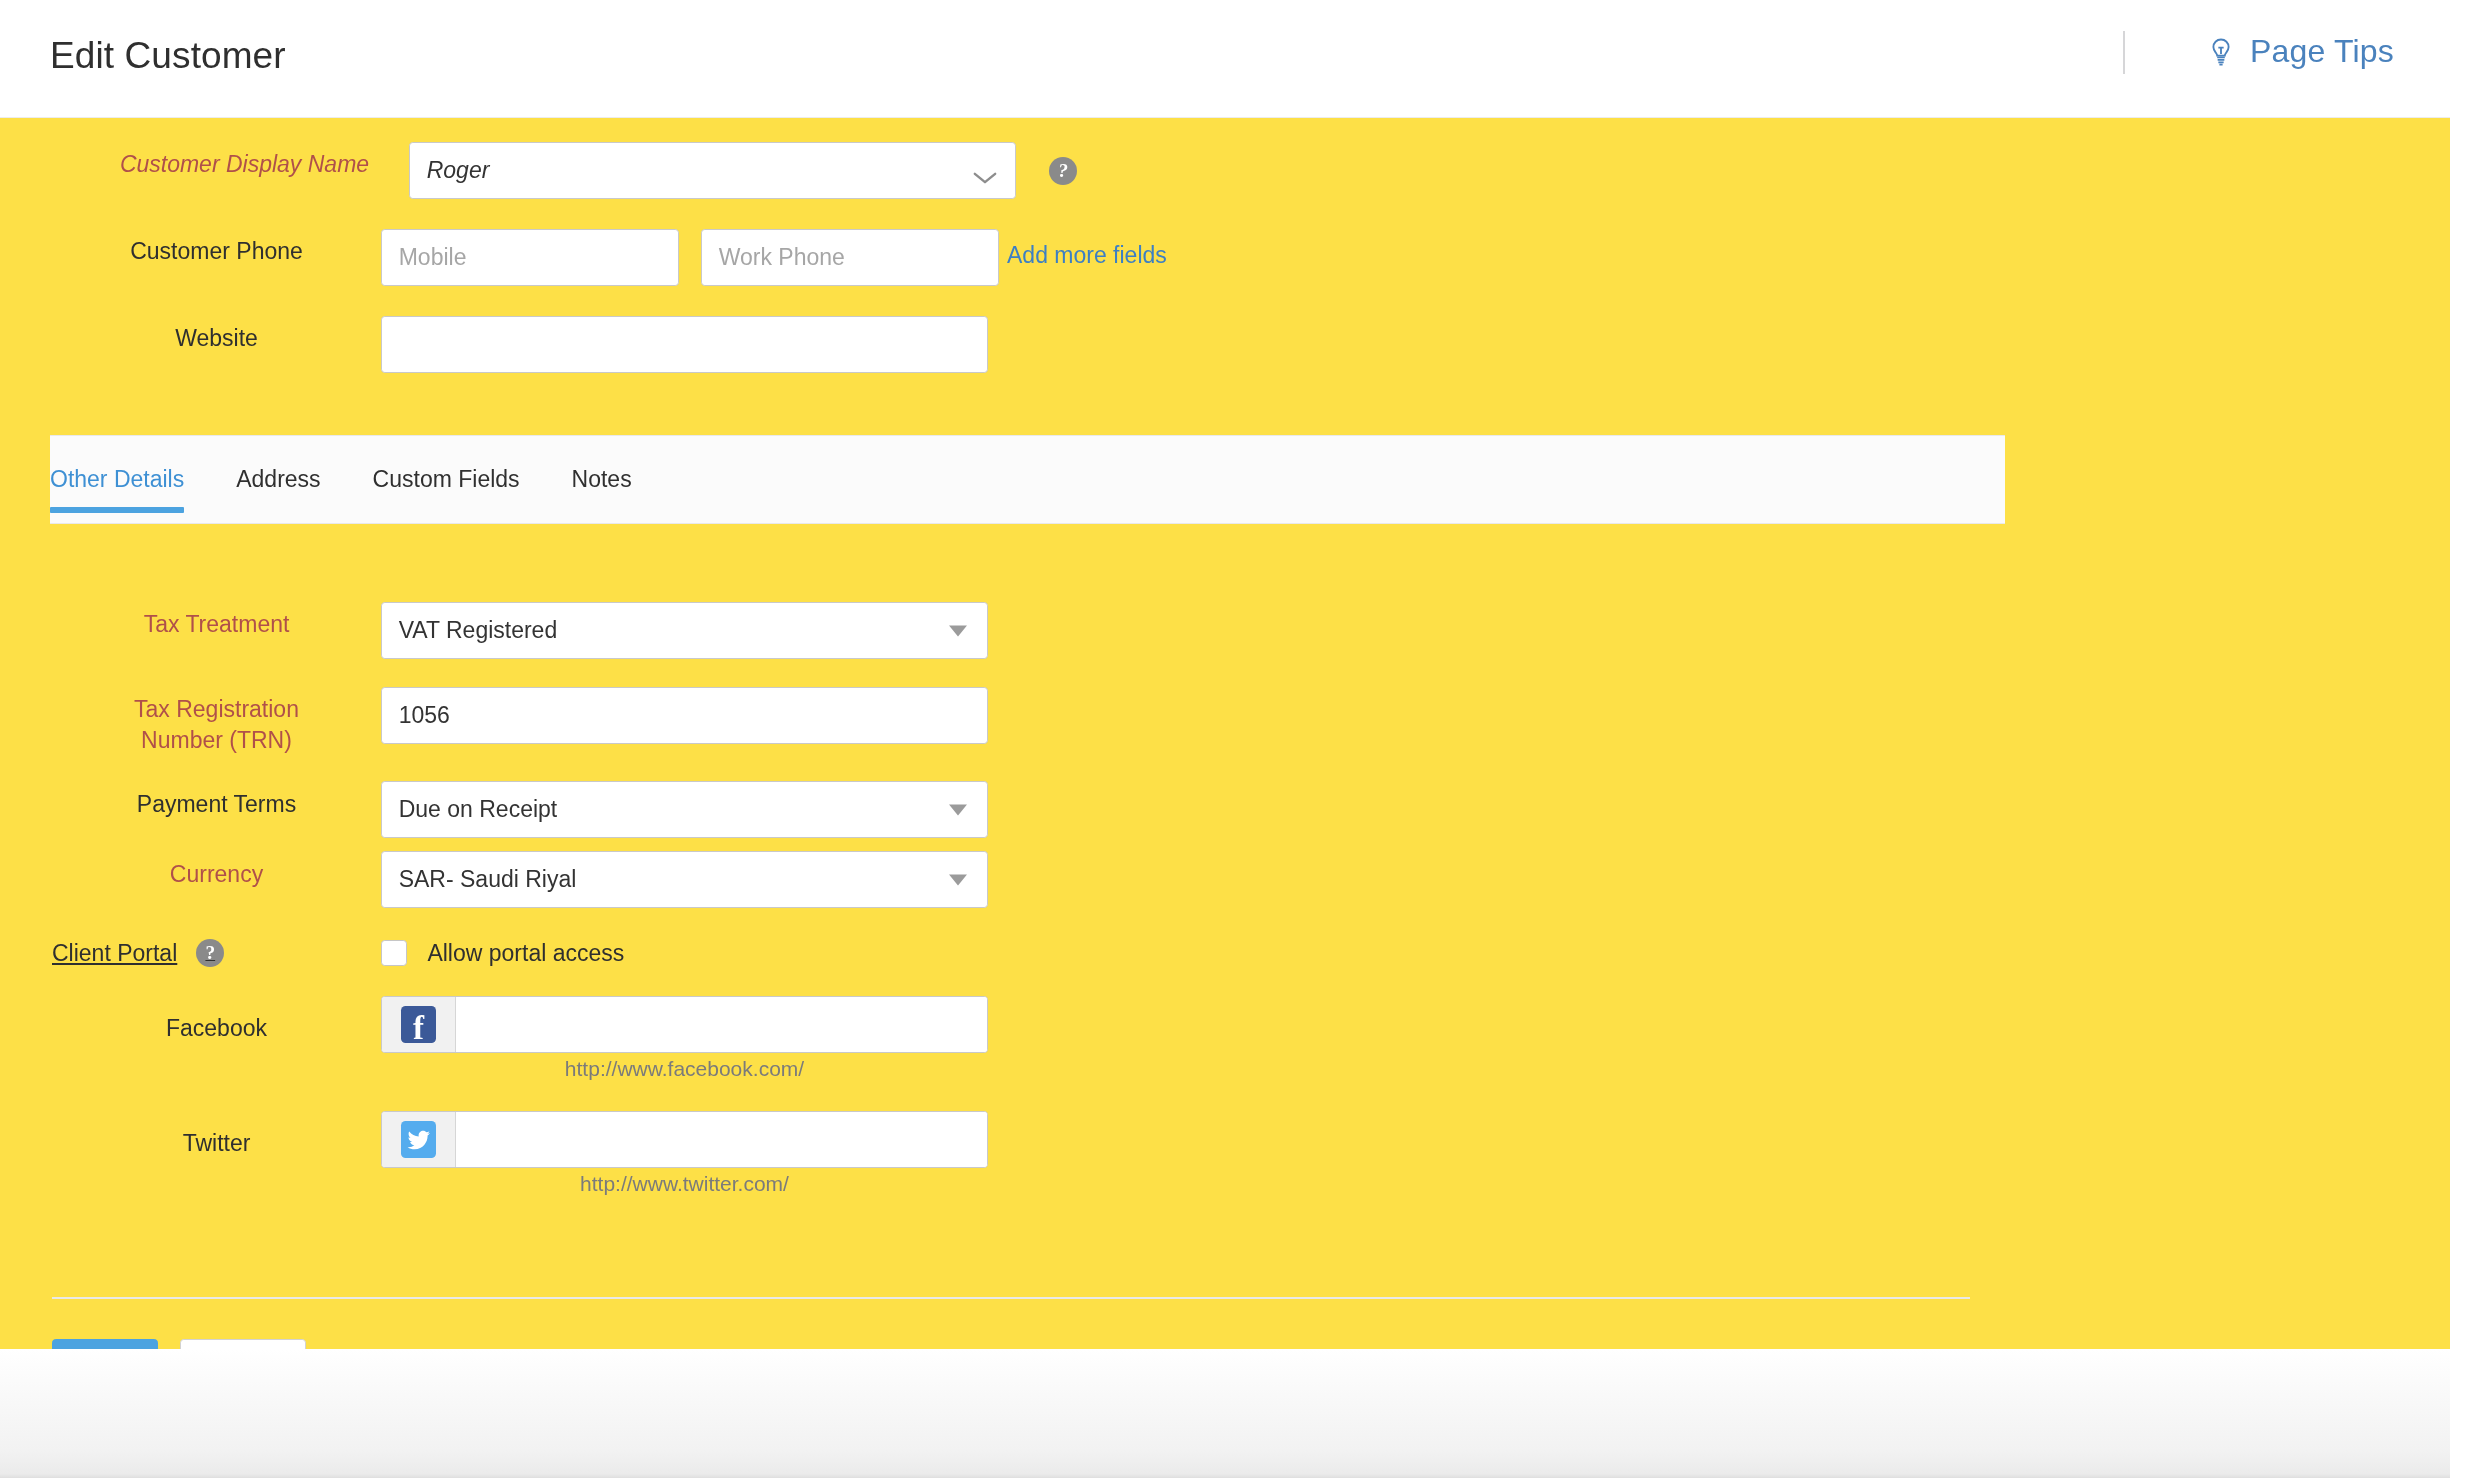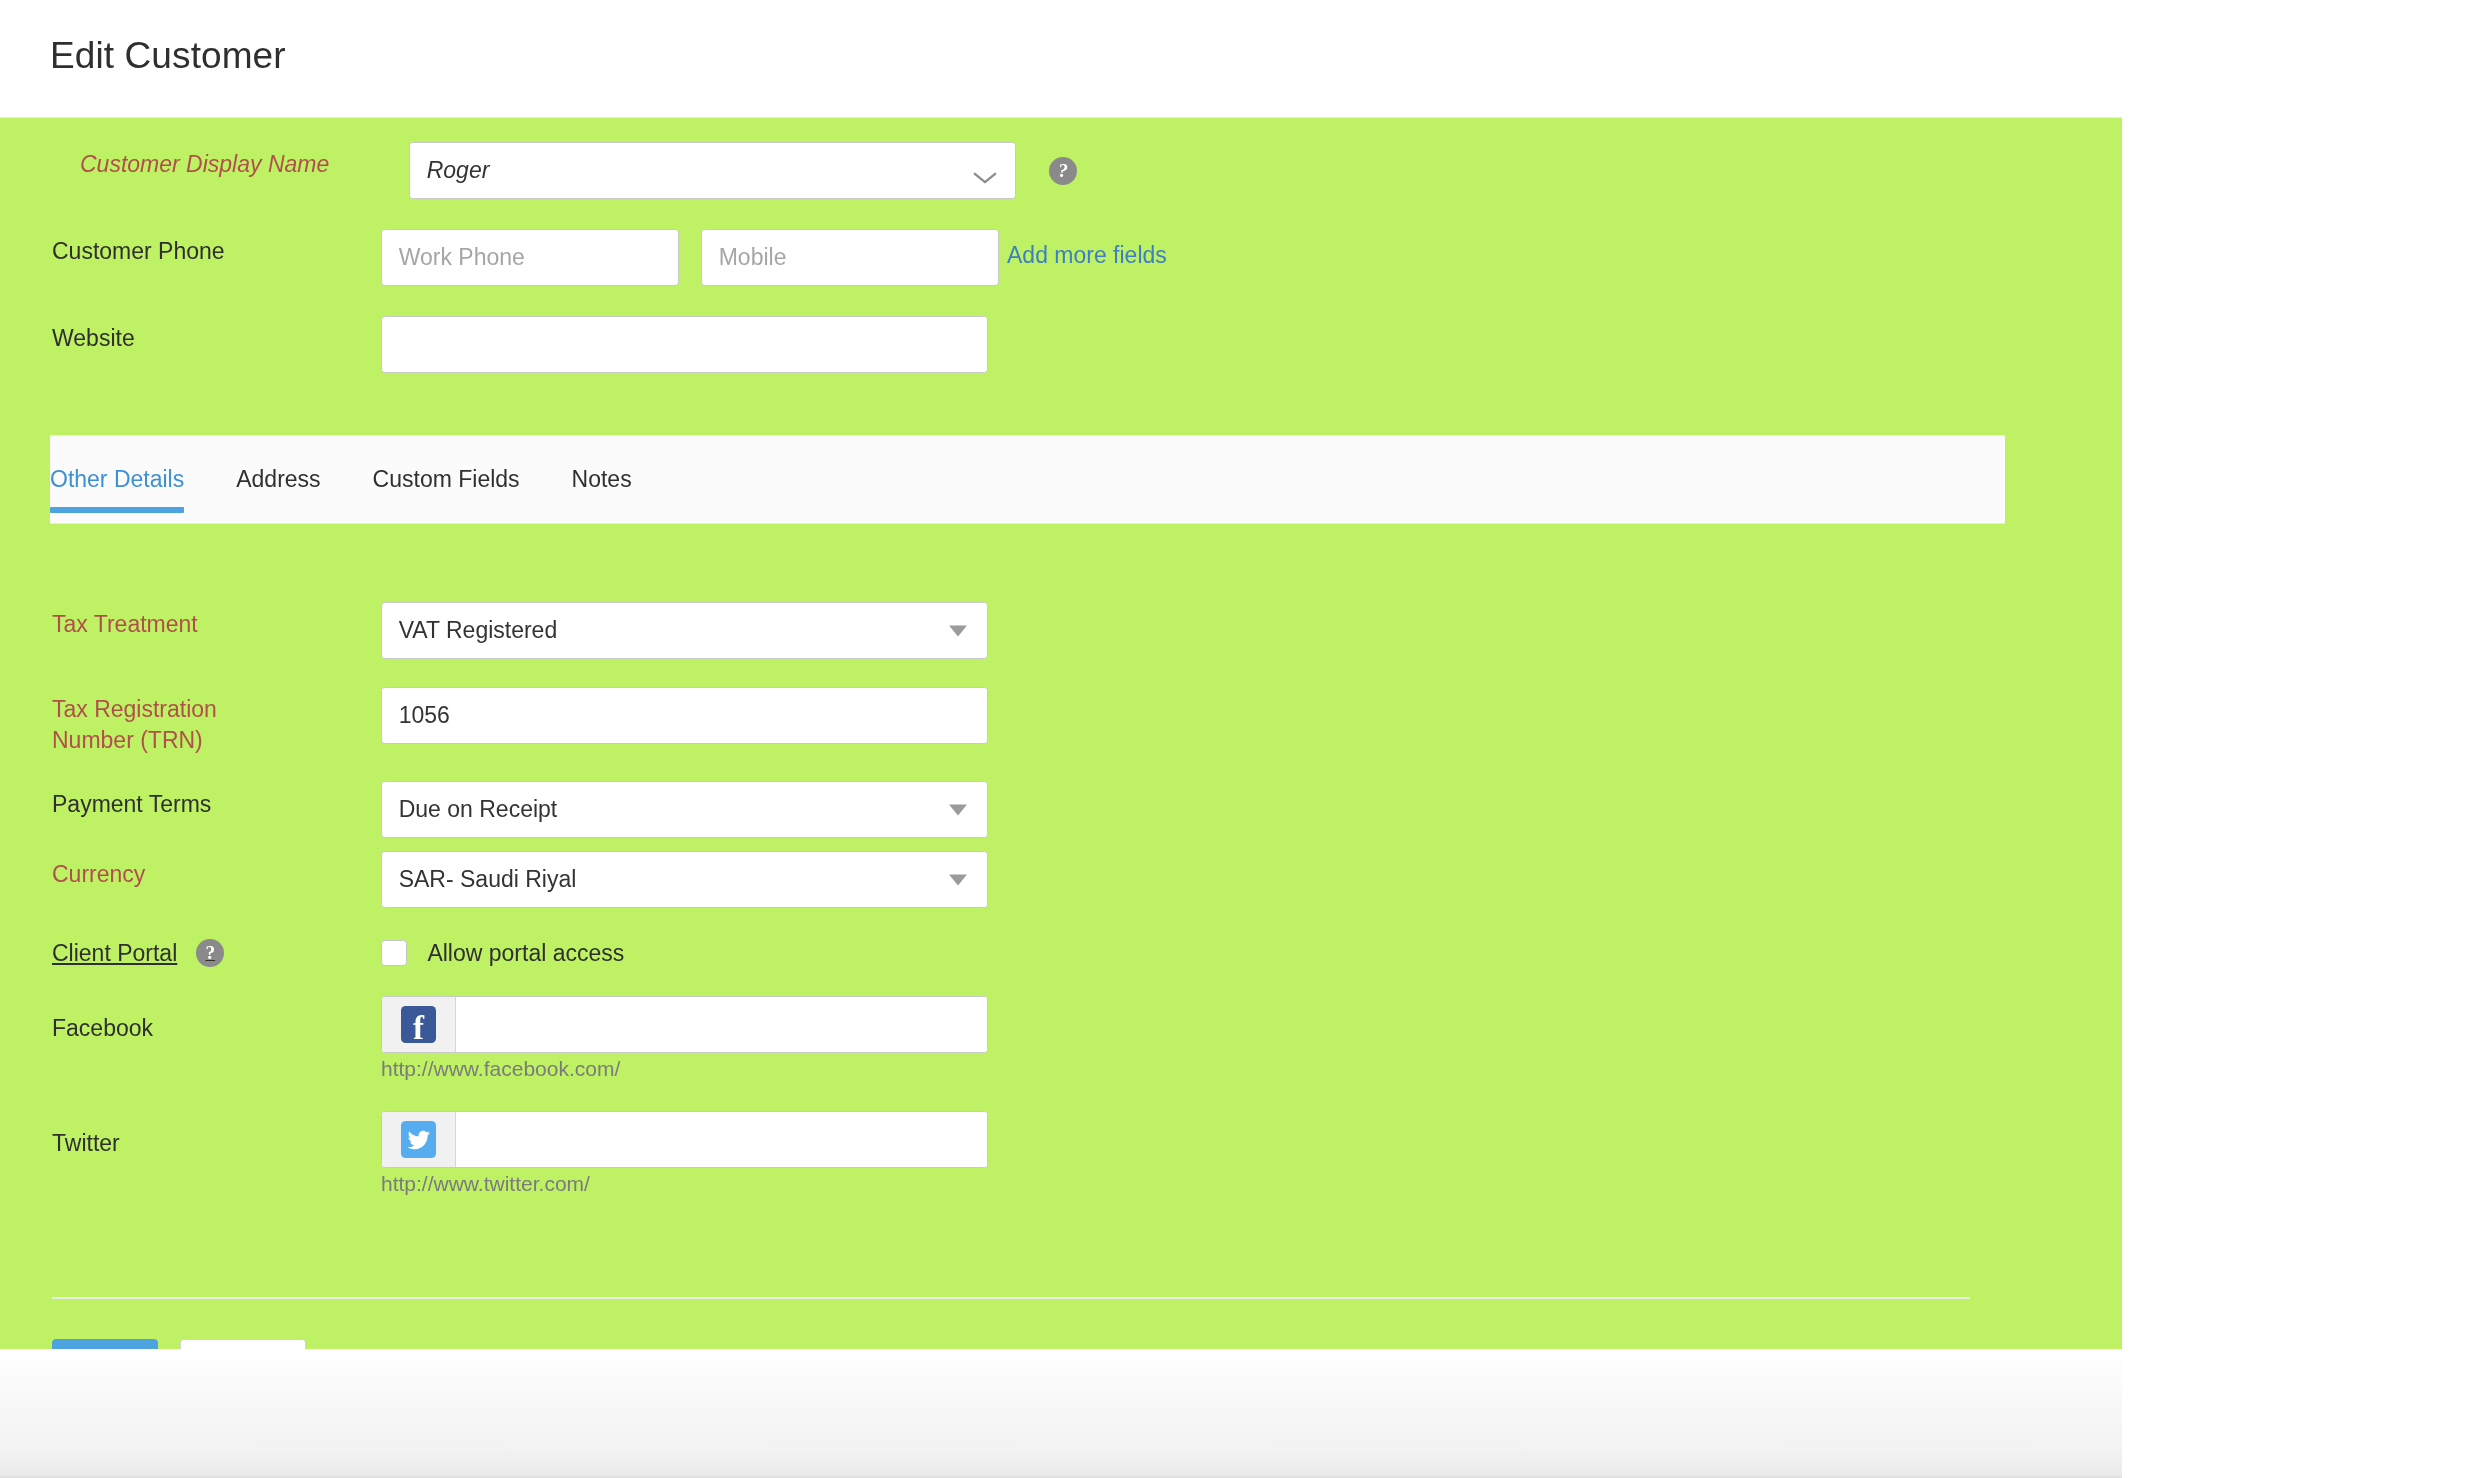--- a/index.html
+++ b/index.html
@@ -5,23 +5,24 @@
   * { box-sizing: border-box; }
   html, body {
     margin: 0; padding: 0;
     width: 2475px; height: 1479px;
     background: #ffffff;
     font-family: "Liberation Sans", sans-serif;
     -webkit-font-smoothing: antialiased;
   }
   .page {
     position: relative;
-    width: 2122px; height: 1479px;
+    width: 2450px; height: 1479px;
     overflow: hidden;
-    background: #bef264;
+    background: #fde047;
+    text-align: center;
   }
 
   
   .header {
     position: absolute; top: 0; left: 0;
     width: 2475px; height: 118px;
     background: #ffffff;
     border-bottom: 1.9px solid #ececed;
   }
   .page-title {
@@ -237,24 +238,24 @@
       </div>
       <div style="margin-left:33px; padding-top:15px;">
         <span class="help-icon">?</span>
       </div>
     </div>
 
     <div class="row" style="padding-left:52px; padding-top:30px;">
       <div class="lbl">Customer Phone</div>
       <div class="ctrl" style="display:flex; gap:22px;">
         <div class="input small">
+          <span class="ph">Mobile</span>
+        </div>
+        <div class="input small">
           <span class="ph">Work Phone</span>
-        </div>
-        <div class="input small">
-          <span class="ph">Mobile</span>
         </div>
       </div>
       <div style="margin-left:8px; padding-top:13px;">
         <span class="link">Add more fields</span>
       </div>
     </div>
 
     <div class="row" style="padding-left:52px; padding-top:30px;">
       <div class="lbl">Website</div>
       <div class="ctrl">

